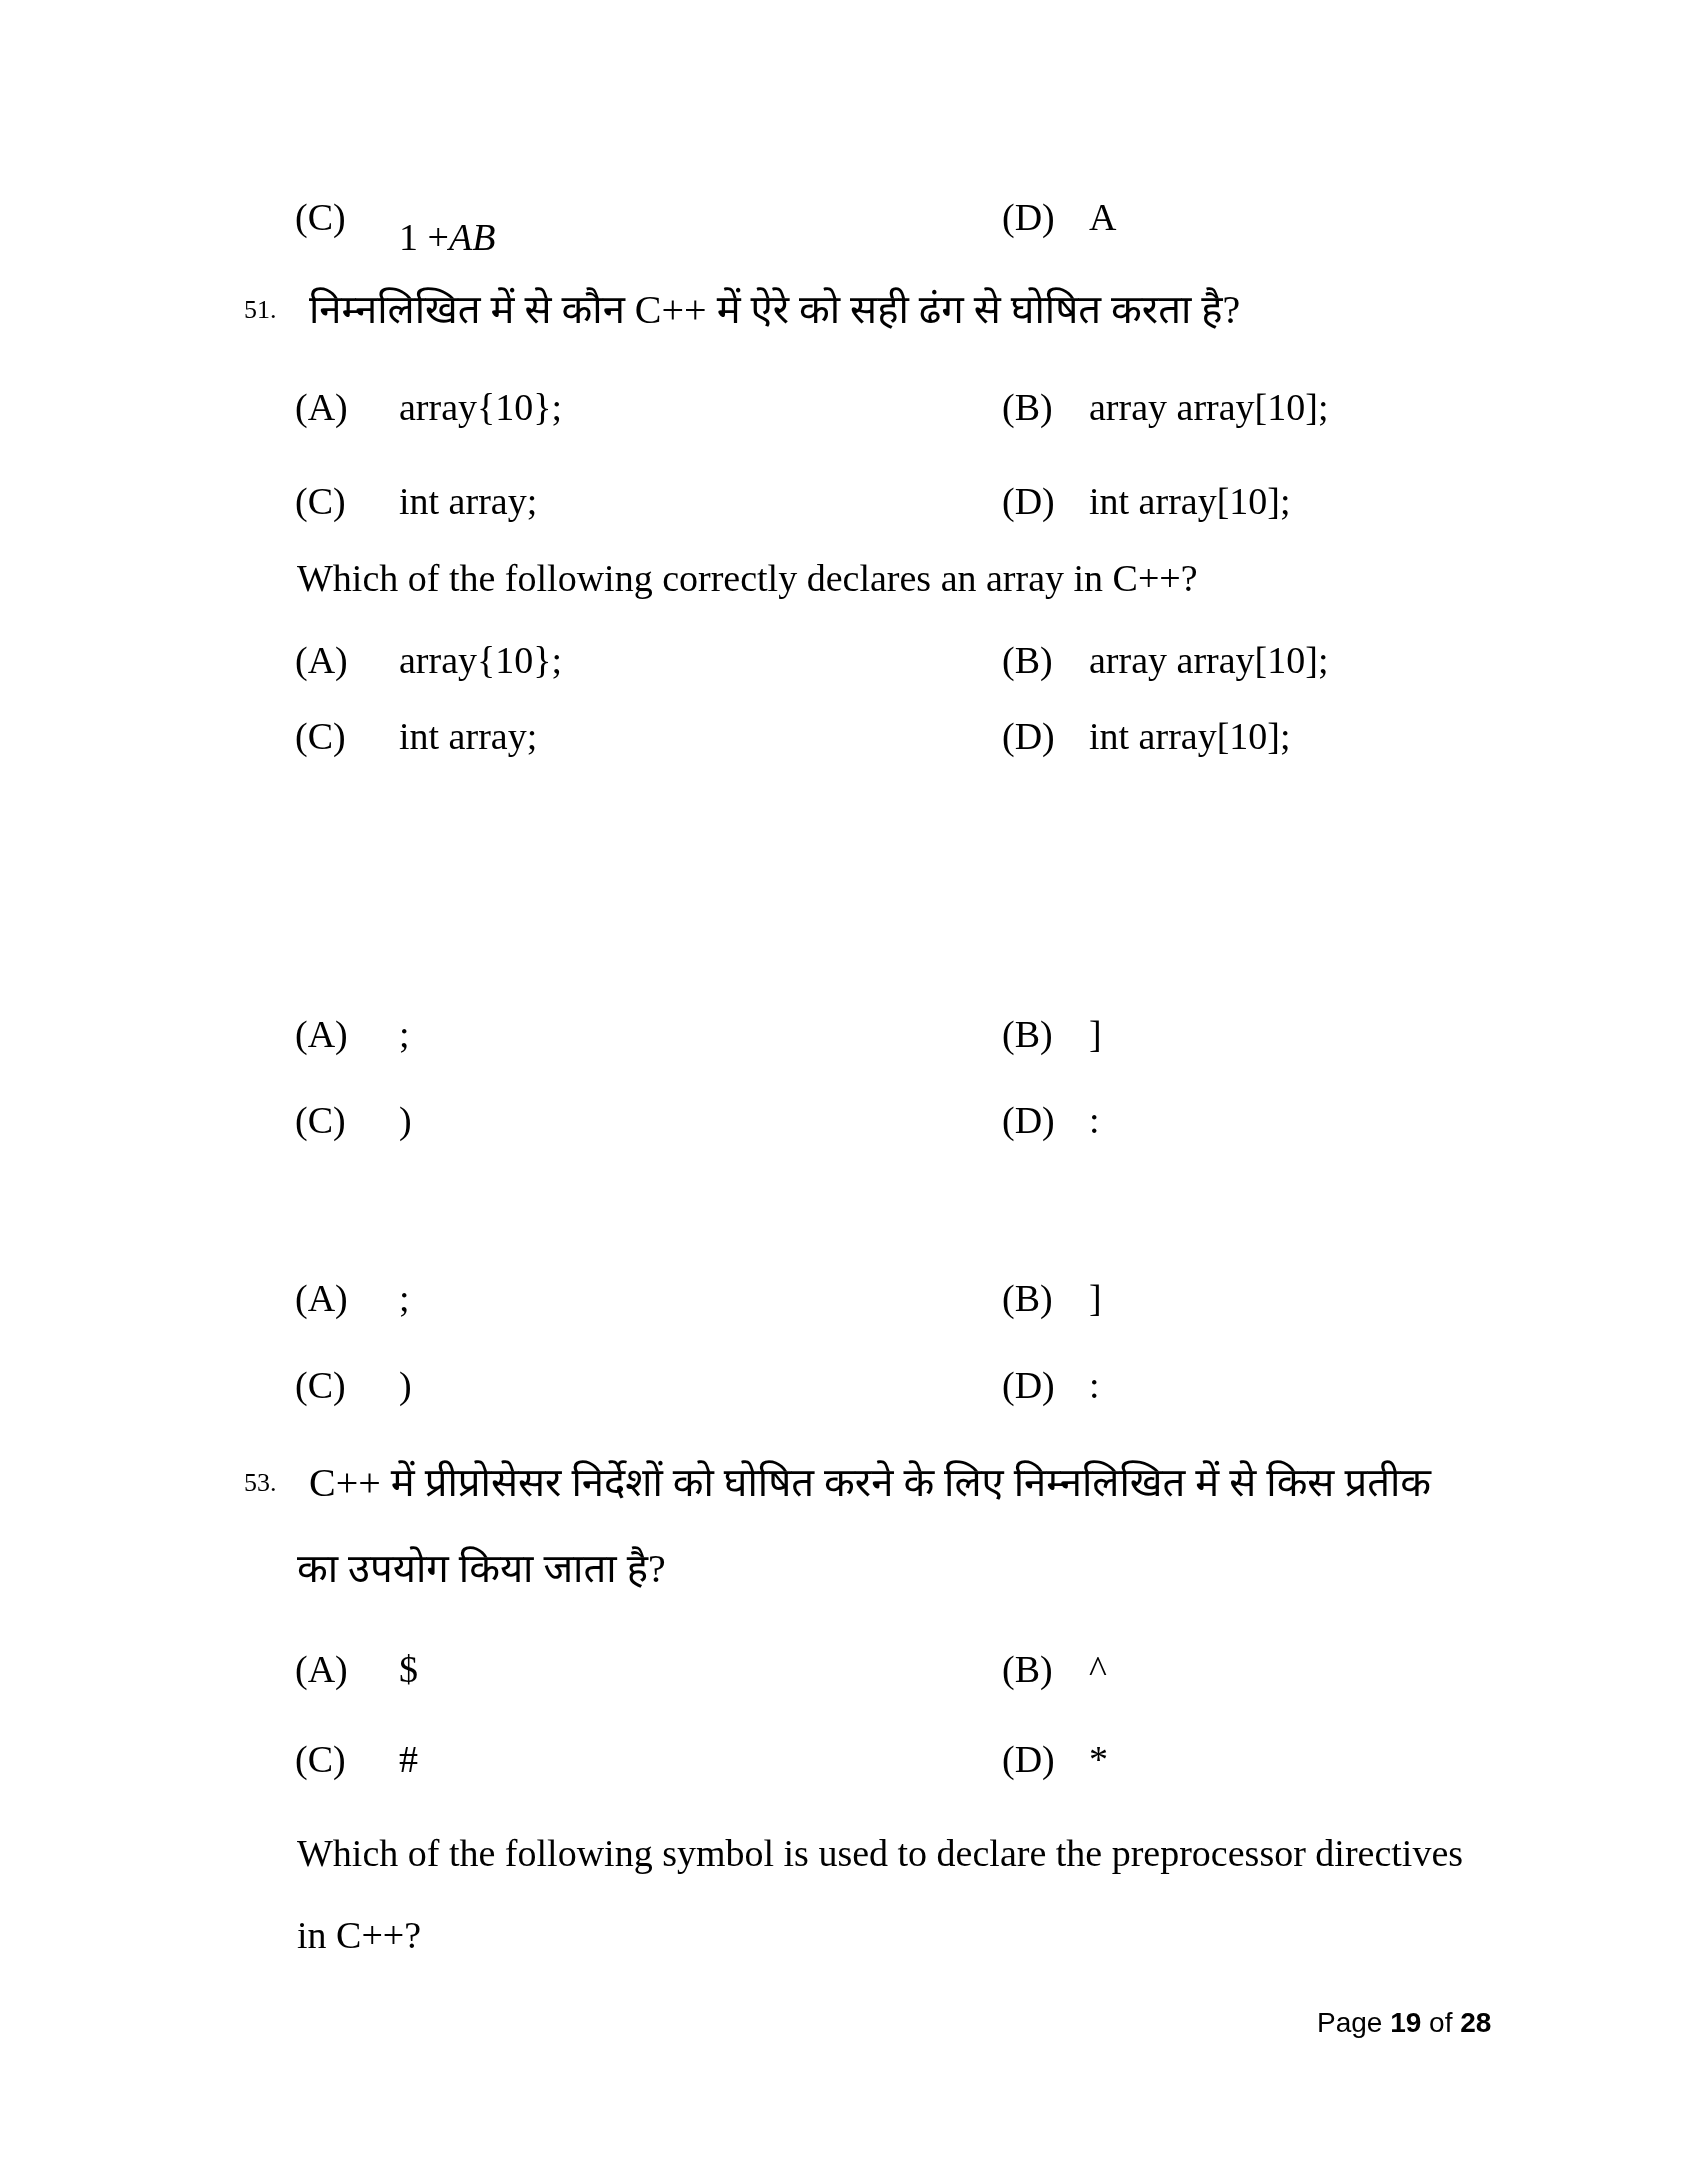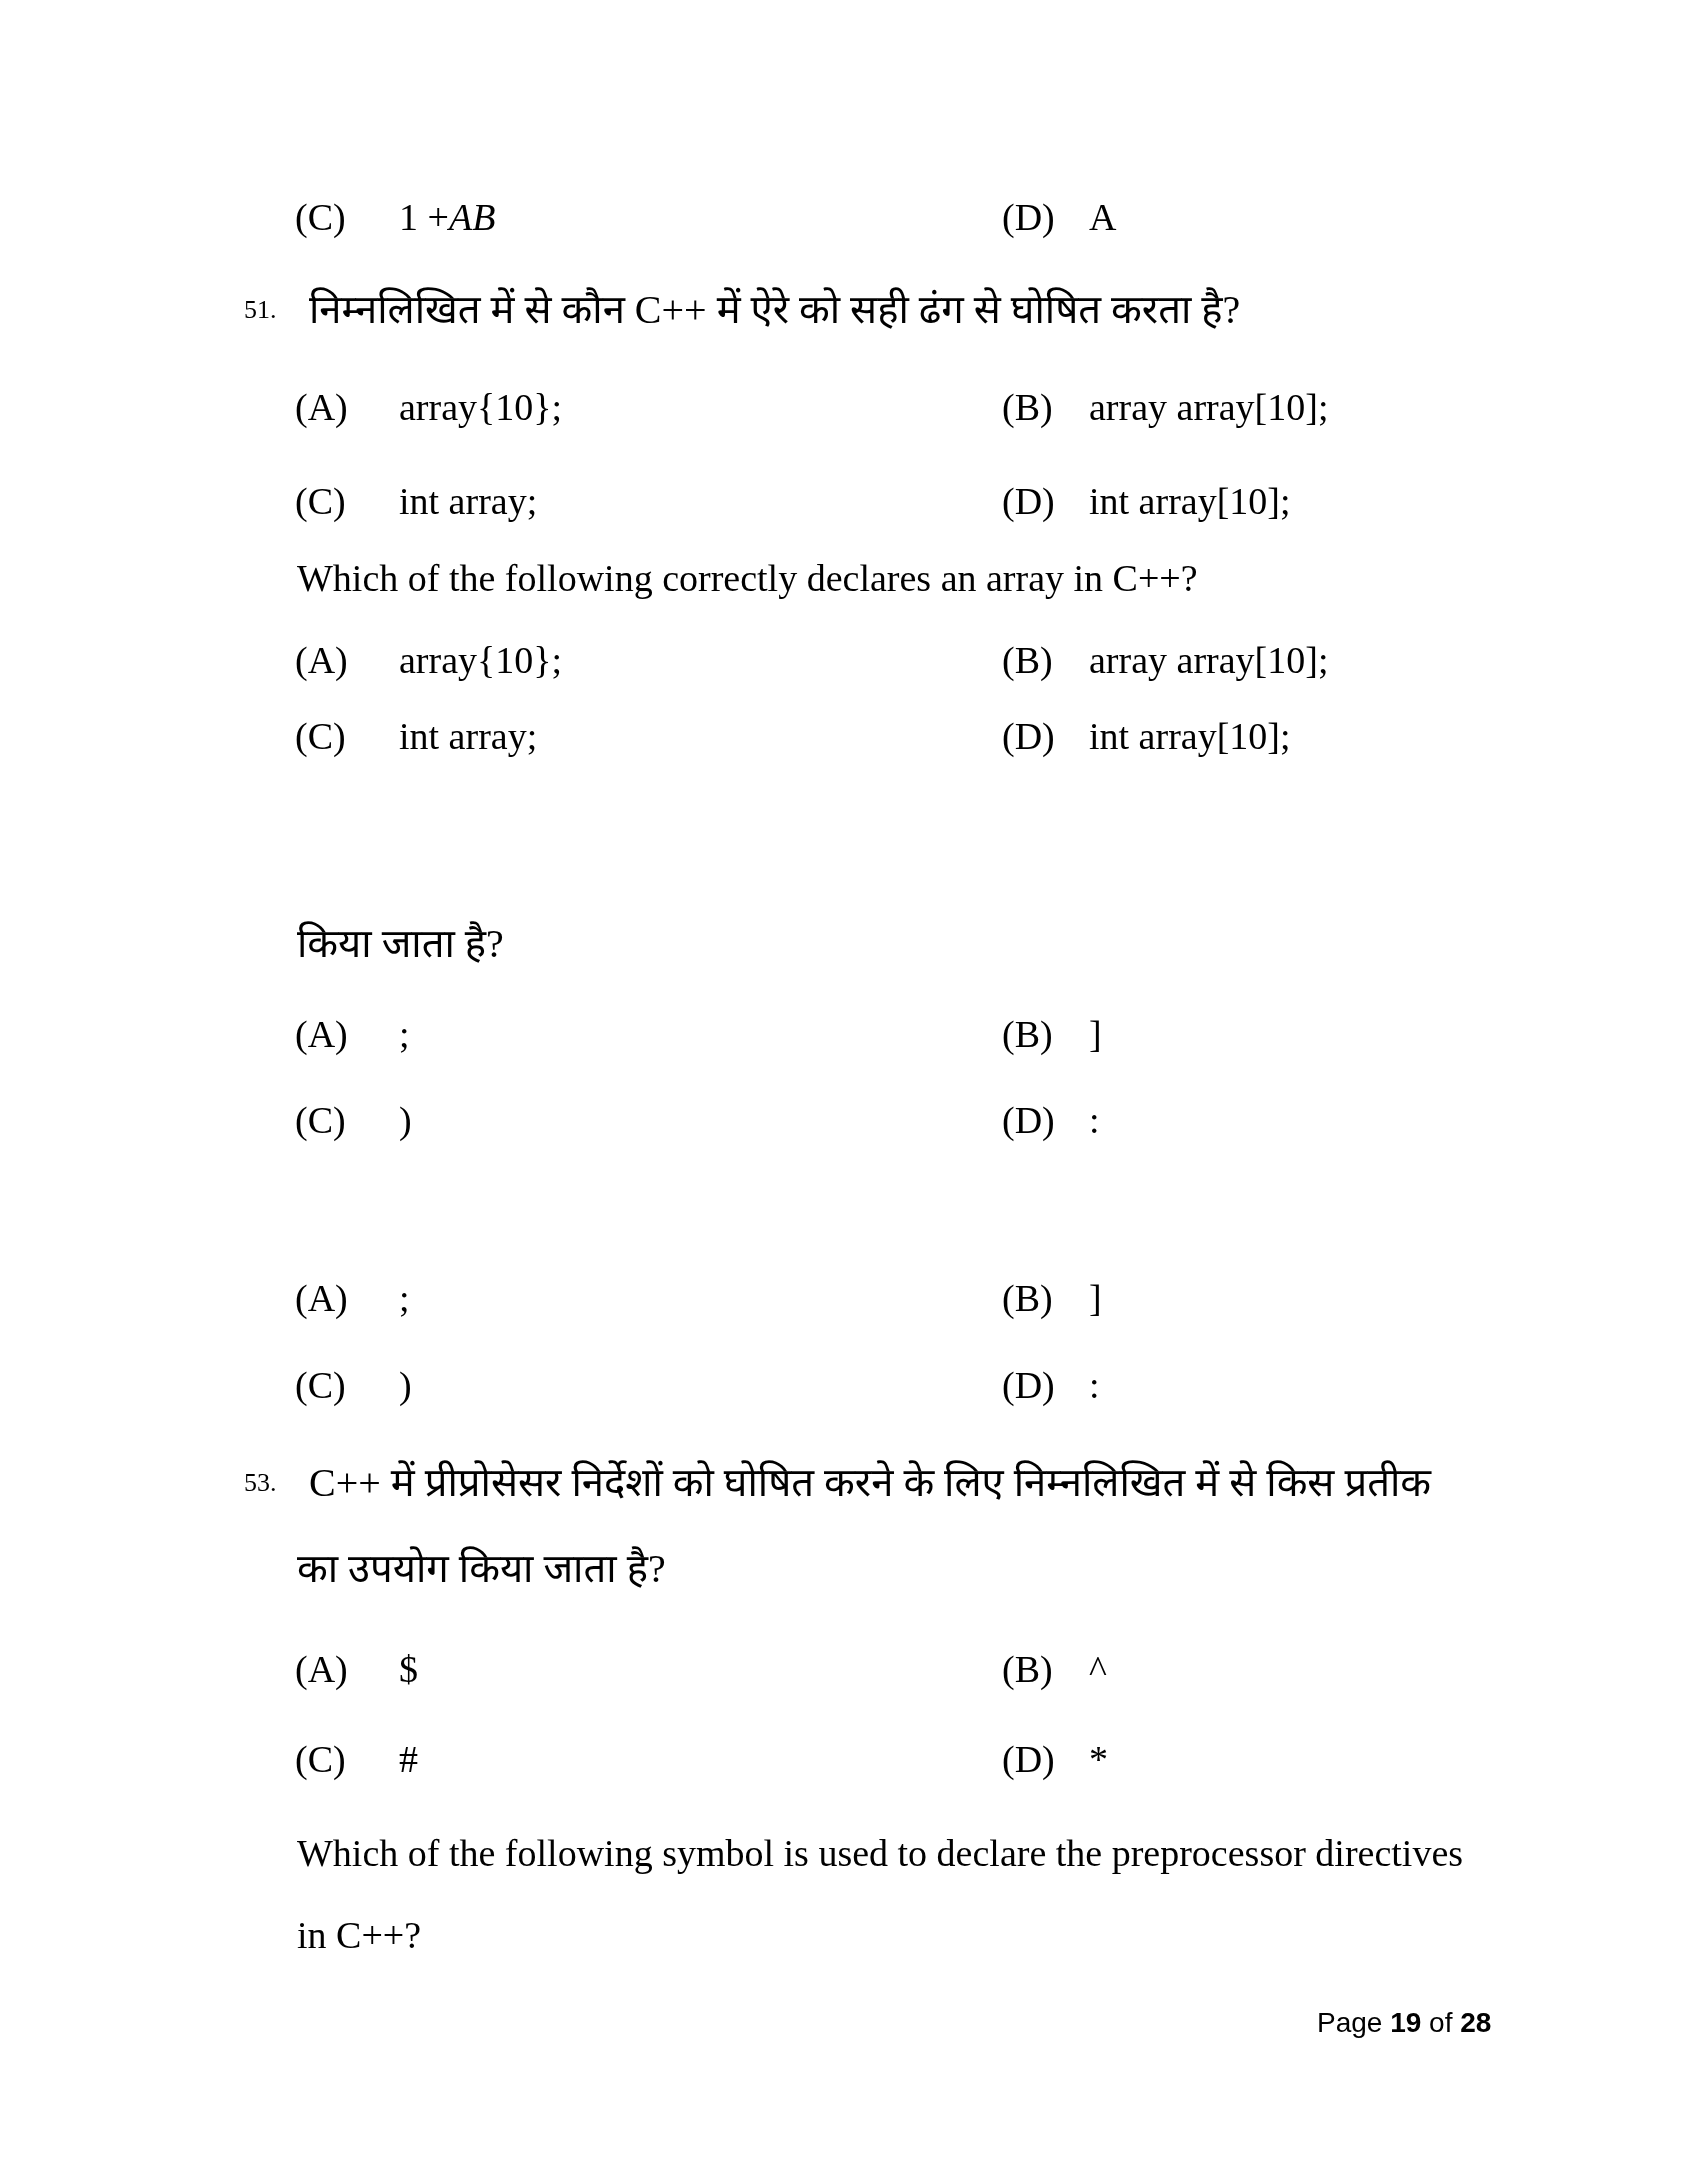--- a/index.html
+++ b/index.html
@@ -32,21 +32,21 @@
 
   
   .qnum      { left: 244px; }
   .qtext     { left: 309px; }
   .cont      { left: 297px; }
   .colA-lab  { left: 295px; }
   .colA-val  { left: 399px; }
   .colB-lab  { left: 1002px; }
   .colB-val  { left: 1089px; }
 
-  .italic { font-style: italic; }
+  .italic { font-style: italic; margin-top: 20px; }
   .val-prefix { position: static !important; }
   .val-wrap span { position: static; }
 
   .footer {
     position: absolute;
     top: 2006px;
     left: 1317px;
     font-family: "Liberation Sans", sans-serif;
     font-size: 28px;
     line-height: 34px;
@@ -97,23 +97,20 @@
     <span class="colB-val">array array[10];</span>
   </div>
 
   <div class="row en" style="top:714px">
     <span class="colA-lab">(C)</span>
     <span class="colA-val">int array;</span>
     <span class="colB-lab">(D)</span>
     <span class="colB-val">int array[10];</span>
   </div>
 
-  <div class="row hi" style="top:919px">
-    <span class="cont">किया जाता है?</span>
-  </div>
 
   <div class="row en" style="top:1012px">
     <span class="colA-lab">(A)</span>
     <span class="colA-val">;</span>
     <span class="colB-lab">(B)</span>
     <span class="colB-val">]</span>
   </div>
 
   <div class="row en" style="top:1098px">
     <span class="colA-lab">(C)</span>

